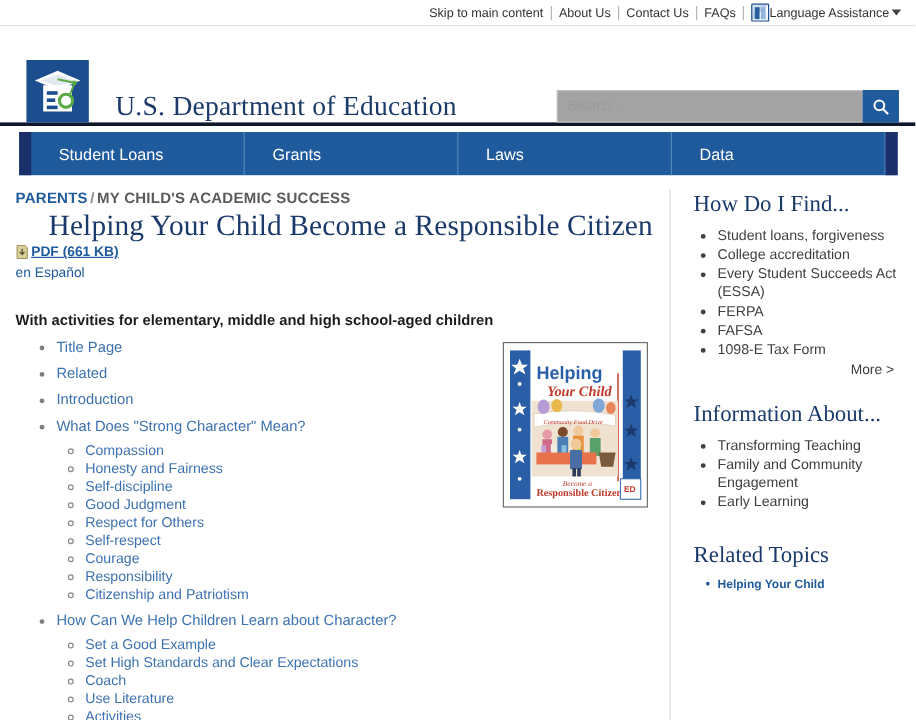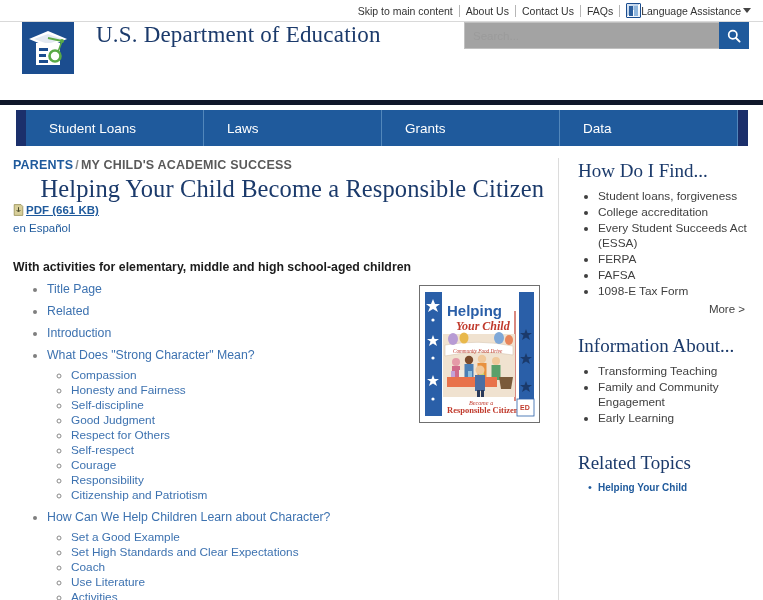--- a/index.html
+++ b/index.html
@@ -67,23 +67,23 @@
     border-left: 4px solid transparent;
     border-right: 4px solid transparent;
     border-top: 5px solid #444;
     margin-left: 2px;
   }
 
   
   .masthead {
     height: 83px;
     display: flex;
-    align-items: flex-start;
+    align-items: flex-end;
     padding: 0 14px 0 22px;
-    border-bottom: 5px solid #0f172a;
+    border-bottom: 3px solid #0f172a;
     background: #fff;
   }
   .ed-logo {
     width: 52px; height: 52px;
     background: #1b4d8f;
     position: relative;
     flex: none;
   }
   .ed-logo svg { position: absolute; left: 0; top: 0; }
   .site-title {
@@ -356,22 +356,22 @@
         <circle cx="5.8" cy="5.8" r="4.1" fill="none" stroke="#ffffff" stroke-width="1.7"></circle>
         <line x1="9" y1="9" x2="12.6" y2="12.6" stroke="#ffffff" stroke-width="1.9" stroke-linecap="round"></line>
       </svg>
     </button>
   </div>
 </div>
 
 <div class="main-nav">
   <div class="nav-edge"></div>
   <div class="nav-item">Student Loans</div>
+  <div class="nav-item">Grants</div>
   <div class="nav-item">Laws</div>
-  <div class="nav-item">Grants</div>
   <div class="nav-item">Data</div>
   <div class="nav-edge"></div>
 </div>
 
 <div class="page-body">
 
   <div class="content-col">
 
     <div class="breadcrumb">
       <a href="#" class="bc-link">PARENTS</a><span class="bc-sep">/</span><span class="bc-current">MY CHILD'S ACADEMIC SUCCESS</span>

